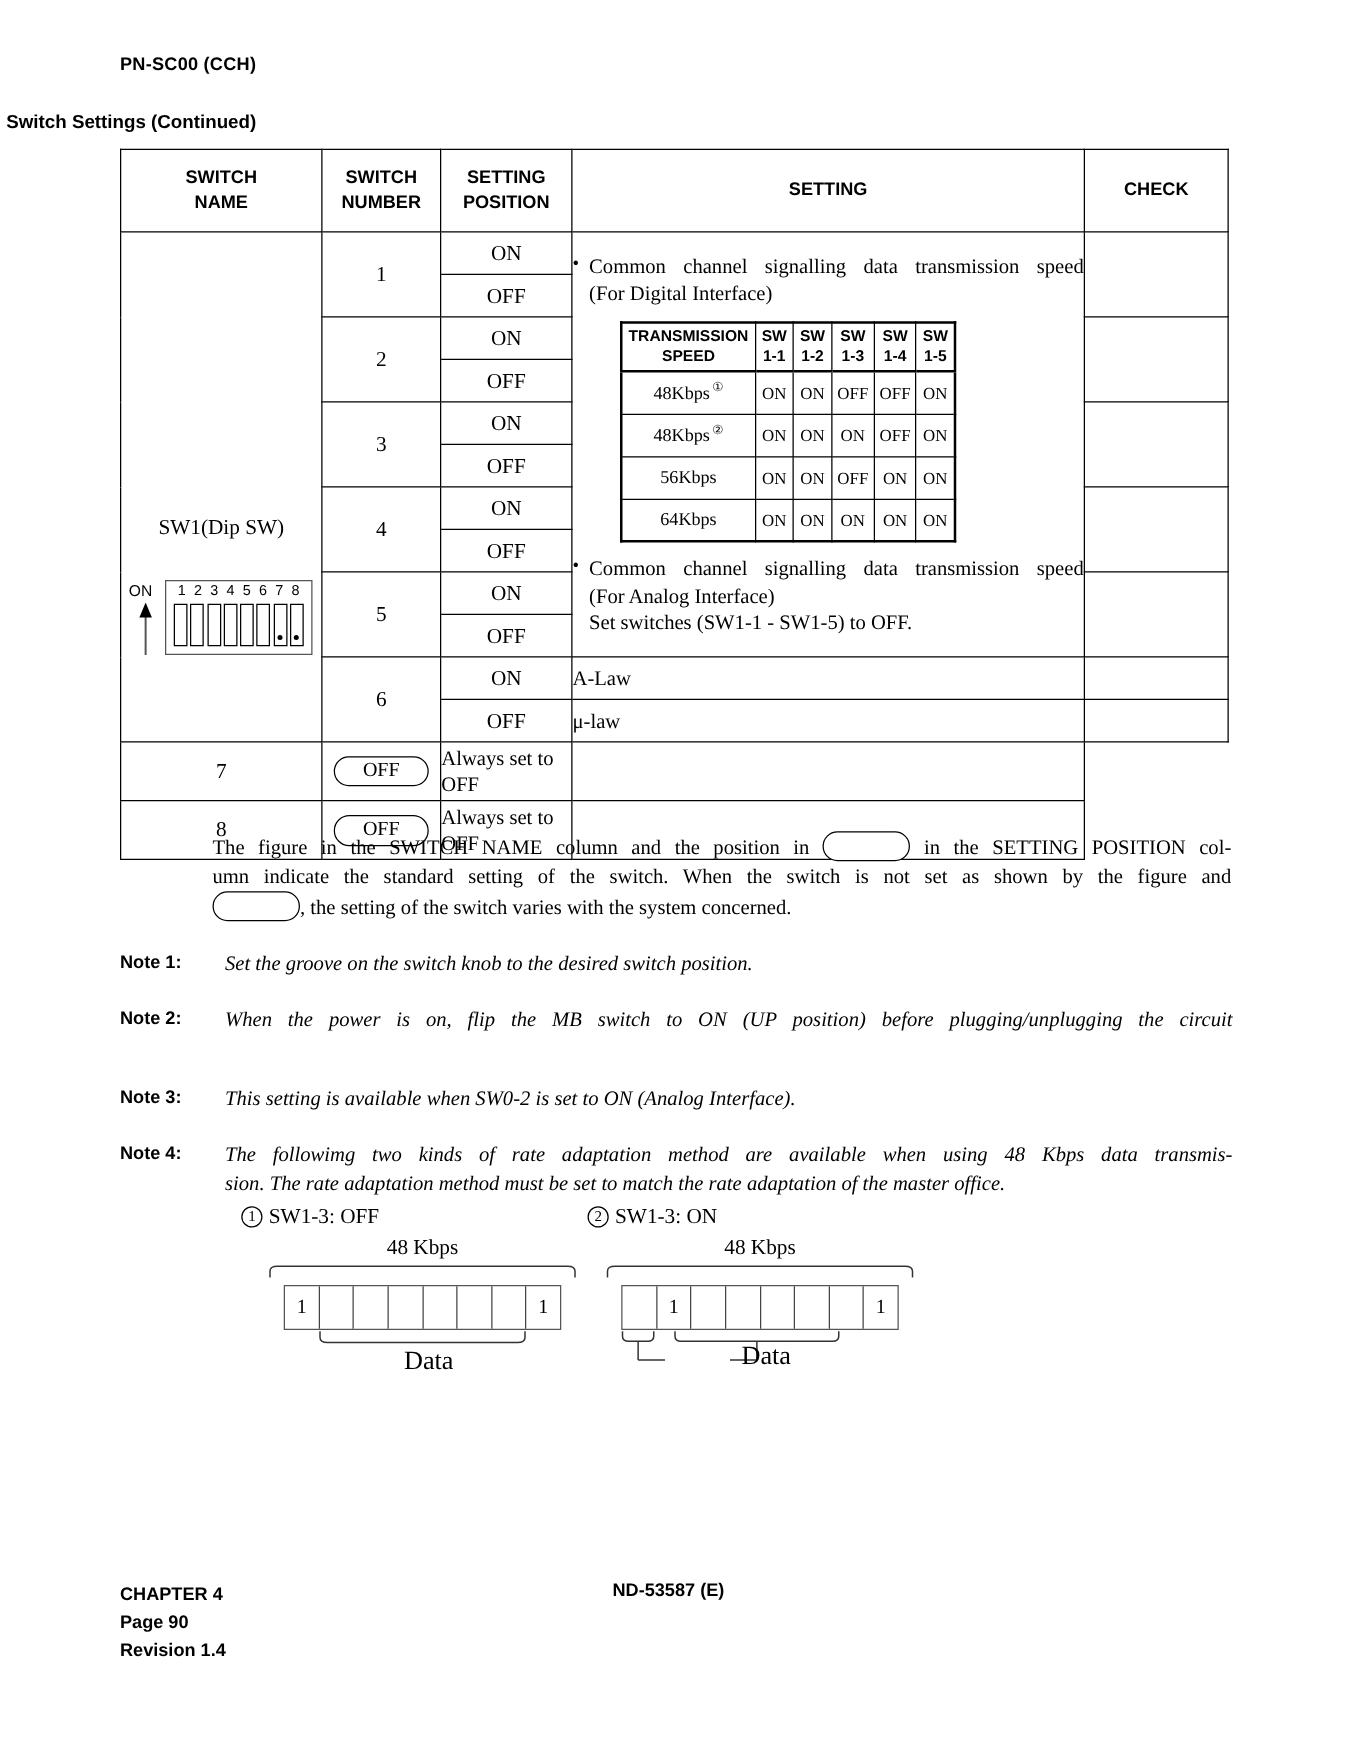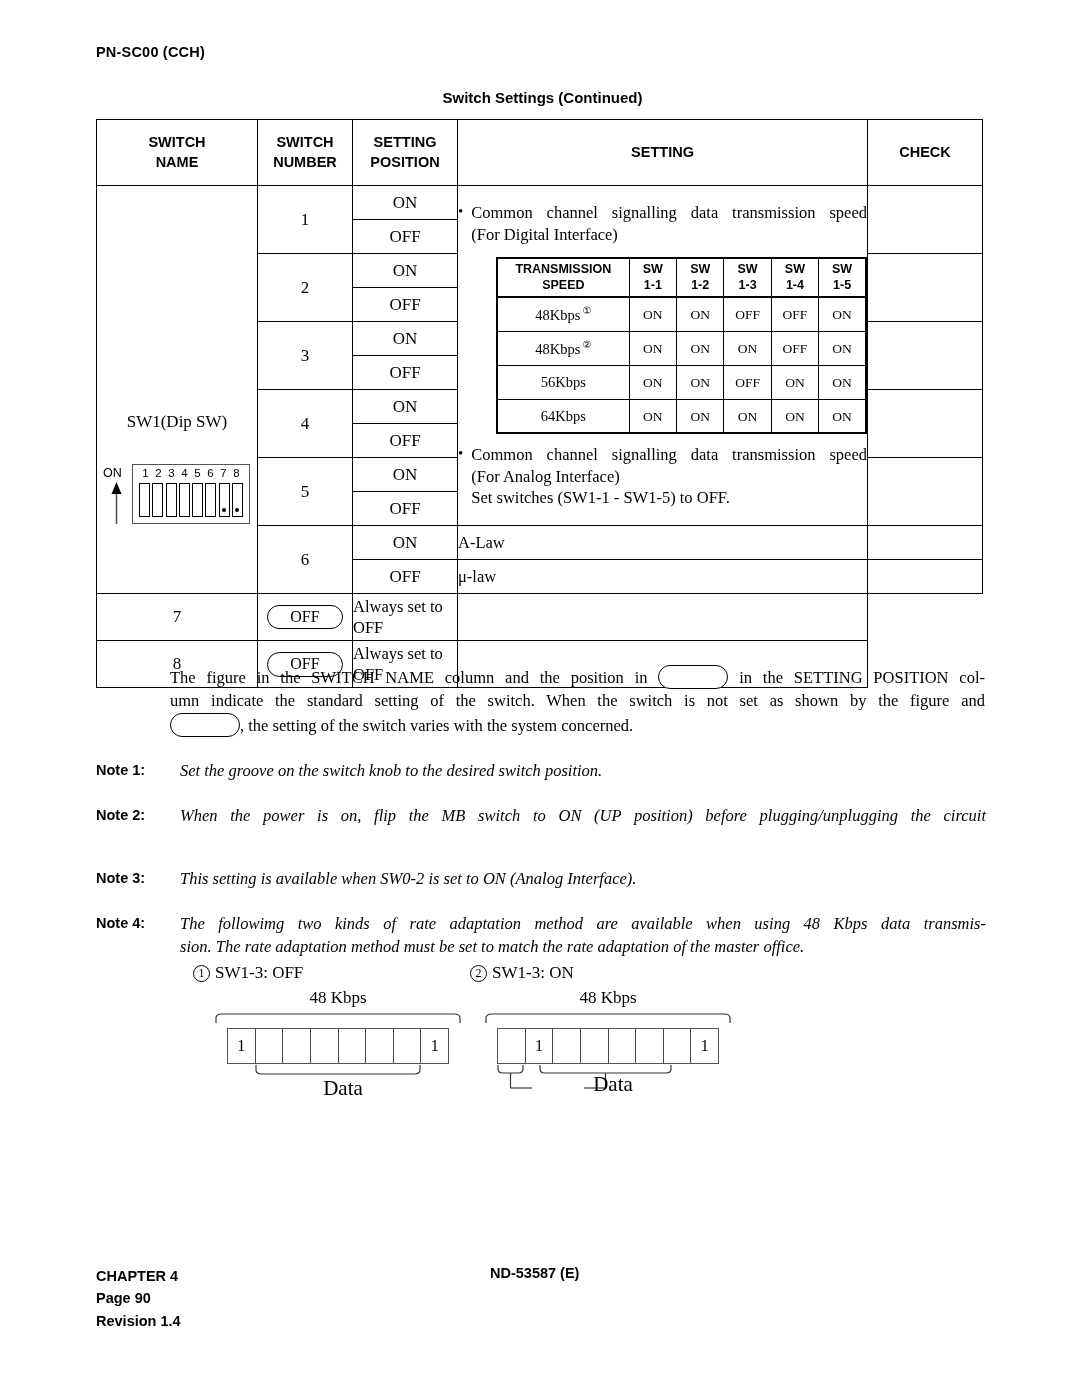--- a/index.html
+++ b/index.html
@@ -16,21 +16,20 @@
   .page { position: relative; width: 1080px; height: 1397px; }
 
   
   .hdr-code {
     position: absolute; left: 96px; top: 44px;
     font-family: "Liberation Sans", sans-serif;
     font-weight: bold; font-size: 14.5px; letter-spacing: .2px;
   }
   .hdr-title {
     position: absolute; left: 0; top: 89px; width: 1080px;
-    text-align: center;
     font-family: "Liberation Sans", sans-serif;
     font-weight: bold; font-size: 15px;
     padding-left: 5px;
   }
 
   
   .main-table {
     position: absolute; left: 96px; top: 119px;
     width: 886px;
     border-collapse: collapse;
@@ -133,21 +132,21 @@
     position: absolute; left: 50%; bottom: 4px;
     transform: translateX(-50%);
     width: 4px; height: 4px; border-radius: 50%;
     background: #000;
   }
 
   
   .trans-table {
     border-collapse: collapse;
     margin: 12px 0 4px 38px;
-    width: 371px;
+    width: 269px;
     border: 2px solid #000;
     font-family: "Liberation Serif", serif;
   }
   .trans-table th, .trans-table td {
     border: 1px solid #000;
     text-align: center;
     font-size: 13.5px;
     padding: 1px 2px;
   }
   .trans-table thead th {

